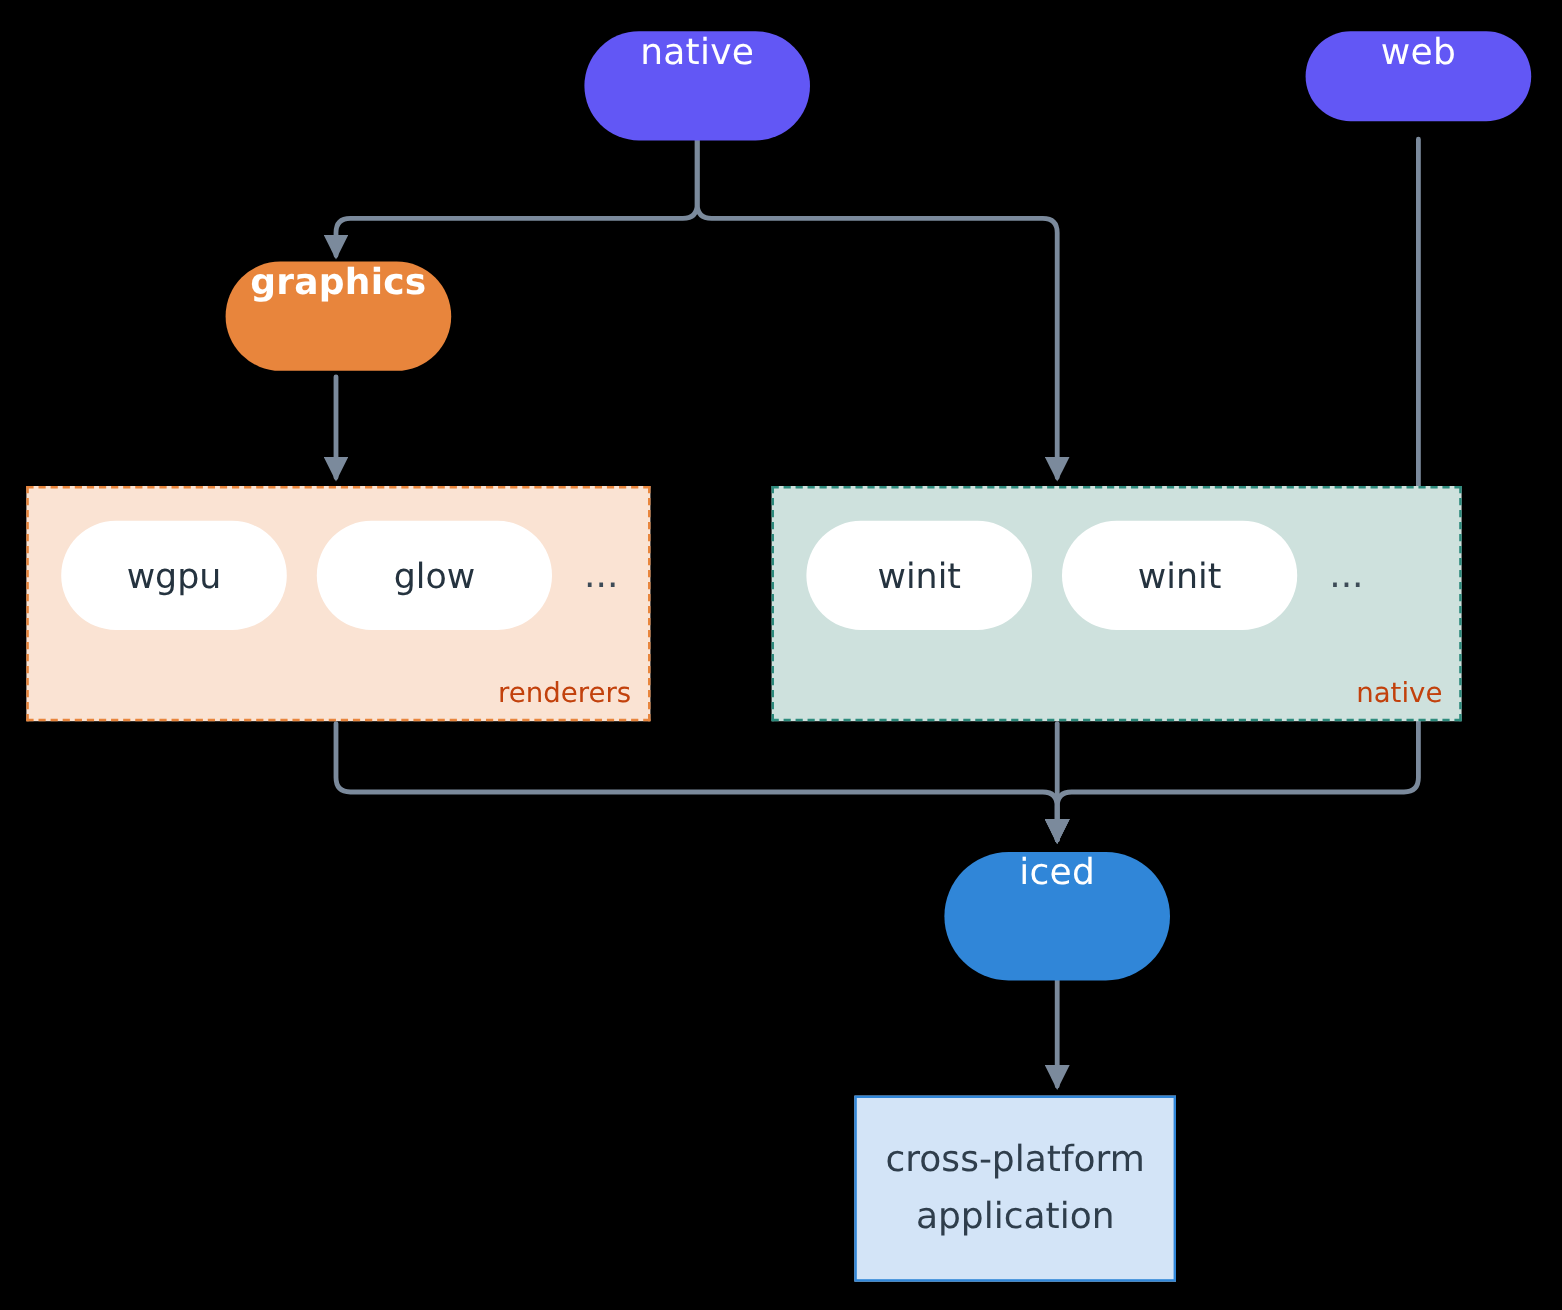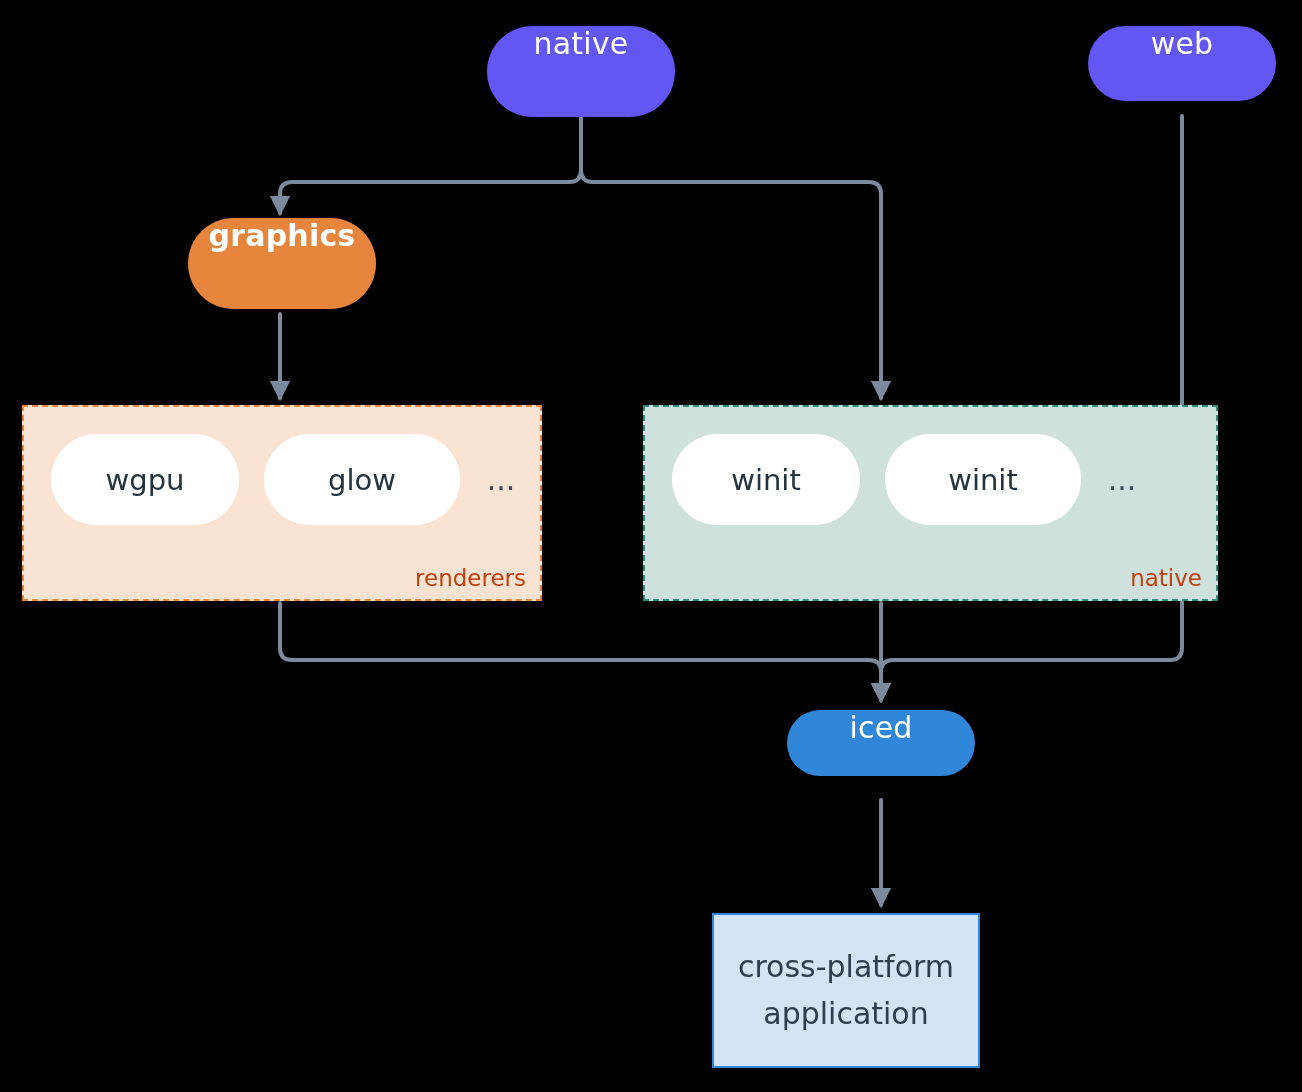--- a/index.html
+++ b/index.html
@@ -151,21 +151,21 @@
     <div class="leaf" style="left:27px; top:27px; width:188px; height:91px;">
       <span>winit</span>
     </div>
     <div class="leaf" style="left:240px; top:27px; width:196px; height:91px;">
       <span>winit</span>
     </div>
     <div class="ellipsis" style="left:452px; top:27px; width:50px; height:91px;">...</div>
     <div class="group-label">native</div>
   </div>
 
-  <div class="node pill node-iced" style="left:787px; top:710px; width:188px; height:66px;">
+  <div class="node pill node-iced" style="left:787px; top:710px; width:188px; height:107px;">
     <span>iced</span>
   </div>
 
   <div class="boxnode" style="left:712px; top:913px; width:268px; height:155px;">
     <div>
       <div>cross-platform</div>
       <div>application</div>
     </div>
   </div>
 

